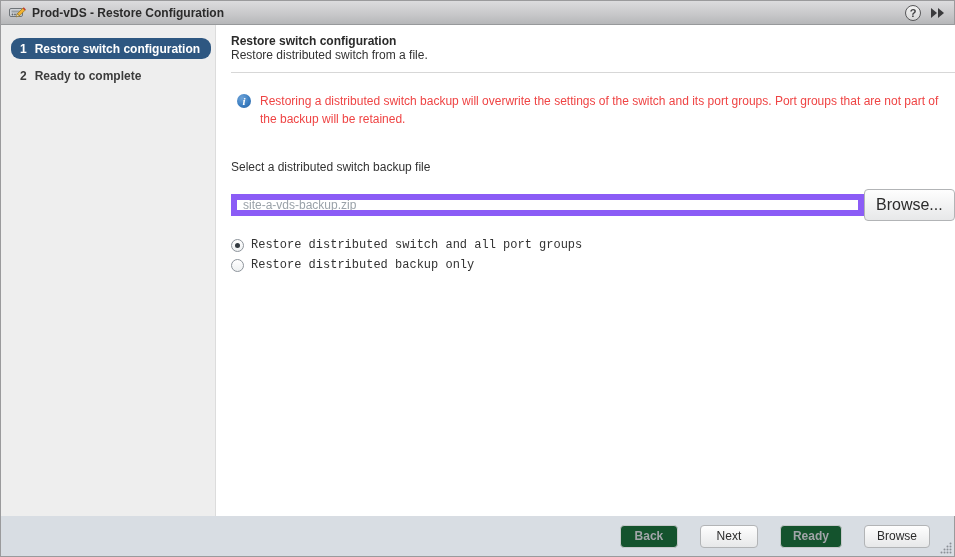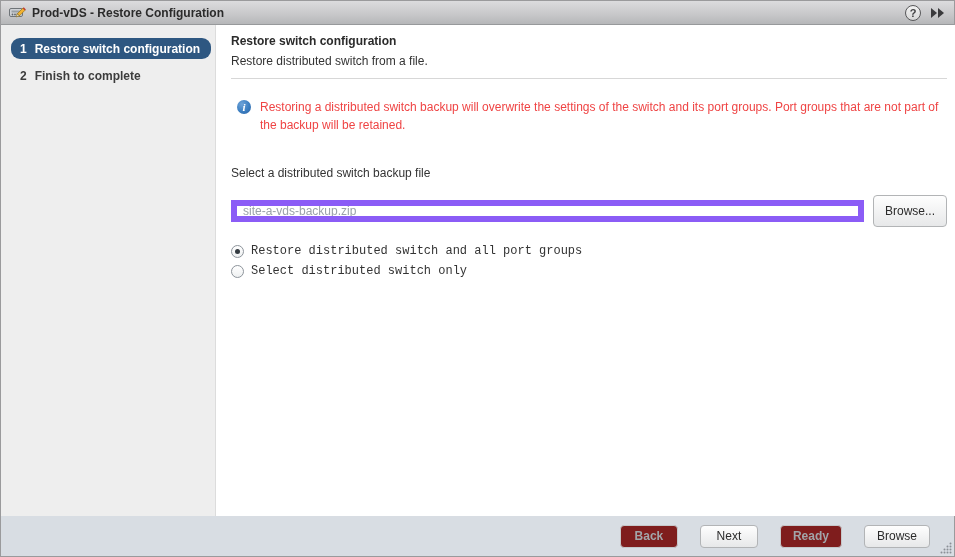--- a/index.html
+++ b/index.html
@@ -43,44 +43,44 @@
     display:flex; align-items:center; height:21px; margin:0 4px 6px 10px;
     padding:0 9px; border-radius:9px; font-weight:bold; color:#3c3c3c;
     cursor:pointer;
   }
   .step.active { background:#2e5781; color:#ffffff; }
   .step .num { margin-right:8px; }
 
   
   .main { flex:1 1 auto; background:#fff; padding:8px 14px 0 15px; position:relative; }
   .page-heading { font-weight:bold; color:#2b2b2b; margin-top:1px; }
-  .page-subheading { color:#333; margin-top:6px; }
+  .page-subheading { color:#333; }
   .hr { border:none; border-top:1px solid #d7d7d7; margin:10px 0 0 0; }
 
   .info-row { display:flex; margin-top:19px; }
   .info-icon {
     flex:0 0 auto; width:14px; height:14px; border-radius:50%;
     background:radial-gradient(circle at 35% 30%,#6ea3d8 0%,#3b7ec1 55%,#2a62a2 100%);
     color:#fff; font-family:"Liberation Serif","DejaVu Serif",serif;
     font-style:italic; font-weight:bold; font-size:11px; line-height:14px;
     text-align:center; margin:2px 9px 0 6px;
   }
   .info-text { max-width:690px; line-height:18px; color:#ef4444; }
 
   .file-label { margin-top:32px; color:#333; }
   .file-row { display:flex; align-items:center; margin-top:15px; }
   .file-input {
     width:633px; height:22px; border:6px solid #8b5cf6; background:#fff;
     color:#9aa2a9; font-family:"Liberation Sans","DejaVu Sans",sans-serif;
     font-size:12px; padding:0 6px; outline:none;
   }
   .browse-btn {
-    margin-left:9px; height:32px; padding:0 11px; border:1px solid #b2b4b6;
+    height:32px; padding:0 11px; border:1px solid #b2b4b6;
     border-radius:4px; background:linear-gradient(to bottom,#fefefe,#e7e8e9);
-    font-family:"Liberation Sans","DejaVu Sans",sans-serif; font-size:12px;
+    font-family:"Liberation Sans","DejaVu Sans",sans-serif; font-size:16px;
     color:#2b2b2b; cursor:pointer;
   }
 
   .radio-group { margin-top:14px; }
   .radio-row { display:flex; align-items:center; height:20px; cursor:pointer;font-family:Liberation Mono, monospace; }
   .radio {
     width:13px; height:13px; border:1px solid #8d949b; border-radius:50%;
     background:linear-gradient(to bottom,#ffffff,#eef0f1); margin-right:7px;
     position:relative; flex:0 0 auto;
   }
@@ -98,21 +98,21 @@
   }
   .btn {
     min-width:58px; height:23px; margin-left:22px; padding:0 12px;
     border:1px solid #b2b4b6; border-radius:4px;
     background:linear-gradient(to bottom,#fefefe,#e7e8e9);
     font-family:"Liberation Sans","DejaVu Sans",sans-serif; font-size:12px;
     color:#2b2b2b; cursor:pointer;
   }
   .btn.primary { font-weight:normal; }
   .btn:disabled {
-    color:#a2a5a9; font-weight:bold; background:#7f1d1d;
+    color:#a2a5a9; font-weight:bold; background:#14532d;
     border-color:#c6c8ca; cursor:default;
   }
   .resize-grip { position:absolute; right:2px; bottom:2px; width:12px; height:12px; }
 </style>
 </head>
 <body>
 
 <div class="dialog">
 
   <div class="titlebar">
@@ -138,21 +138,21 @@
 
   <div class="body-row">
 
     <div class="sidebar">
       <div class="step active">
         <span class="num">1</span>
         <span>Restore switch configuration</span>
       </div>
       <div class="step">
         <span class="num">2</span>
-        <span>Finish to complete</span>
+        <span>Ready to complete</span>
       </div>
     </div>
 
     <div class="main">
       <div class="page-heading">Restore switch configuration</div>
       <div class="page-subheading">Restore distributed switch from a file.</div>
       <hr class="hr">
 
       <div class="info-row">
         <span class="info-icon">i</span>
@@ -166,21 +166,21 @@
         <button class="browse-btn">Browse...</button>
       </div>
 
       <div class="radio-group">
         <div class="radio-row">
           <span class="radio checked"></span>
           <span class="radio-label">Restore distributed switch and all port groups</span>
         </div>
         <div class="radio-row">
           <span class="radio"></span>
-          <span class="radio-label">Select distributed switch only</span>
+          <span class="radio-label">Restore distributed backup only</span>
         </div>
       </div>
     </div>
   </div>
 
   <div class="footer">
     <button class="btn" disabled="">Back</button>
     <button class="btn primary">Next</button>
     <button class="btn" disabled="">Ready</button>
     <button class="btn">Browse</button>

